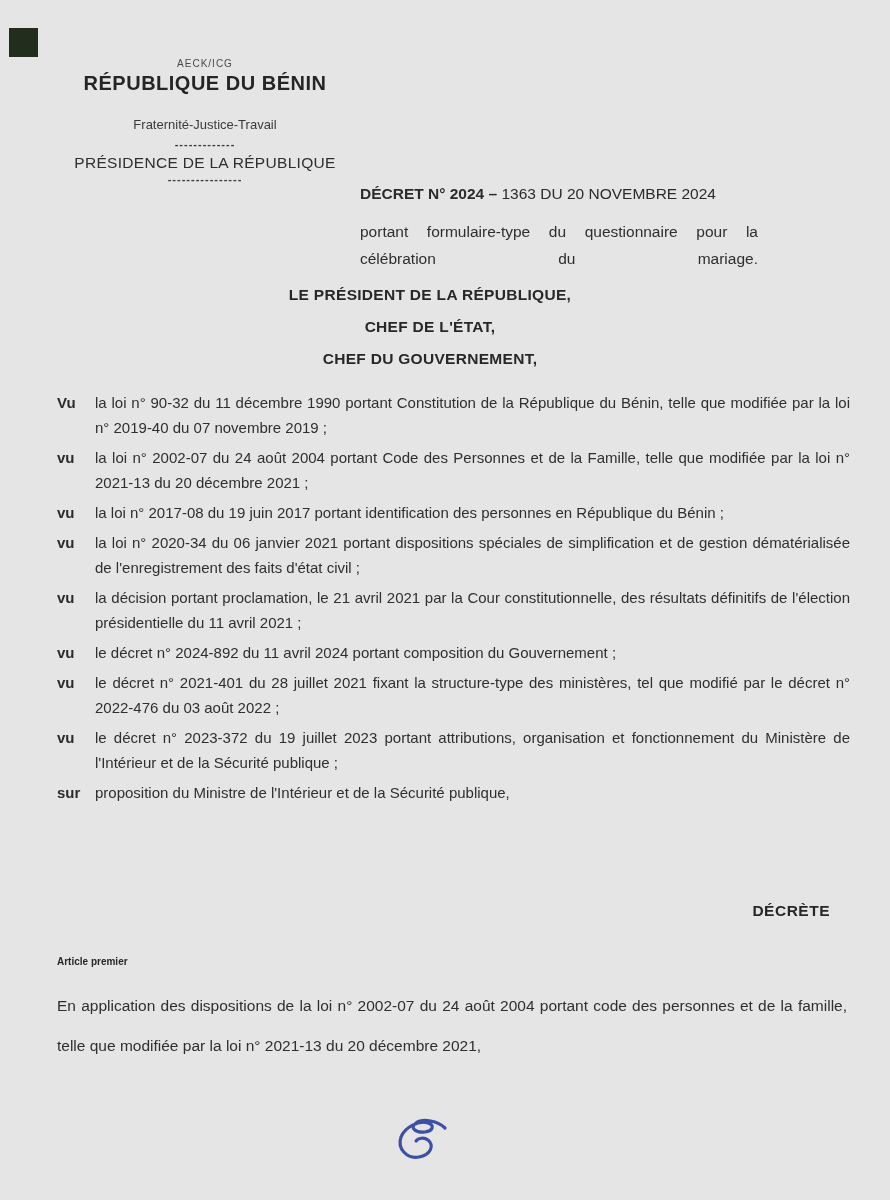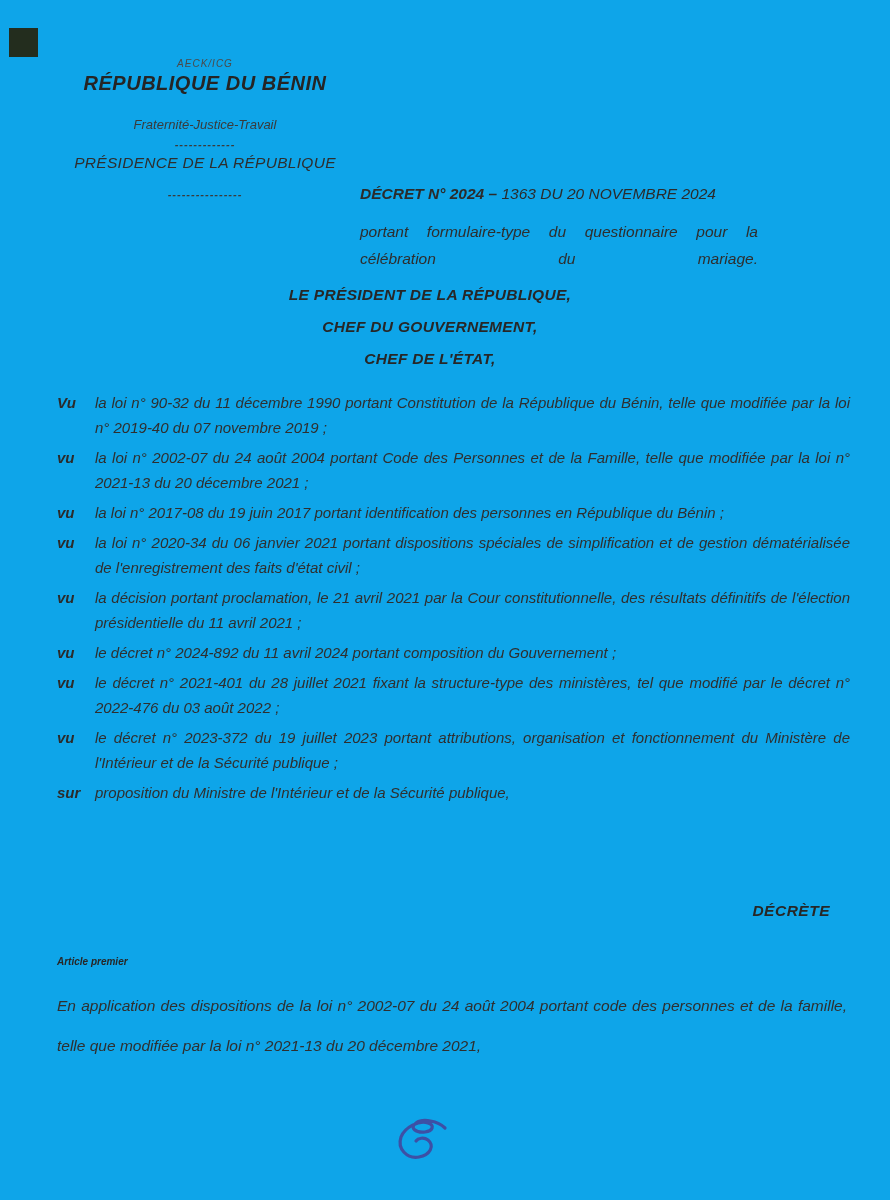--- a/index.html
+++ b/index.html
@@ -4,21 +4,21 @@
 <style>
   html, body { margin: 0; padding: 0; }
   body {
     width: 890px; height: 1200px;
     background: #ffffff;
     font-family: "Liberation Sans", sans-serif;
     color: #2e2e2e;
     position: relative;
     overflow: hidden;
   }
-  .page { position: absolute; inset: 0; background: #0ea5e9; font-style: italic; }
+  .page { position: absolute; inset: 0; background: #e5e5e5; }
 
   .corner-square {
     position: absolute; left: 9px; top: 28px;
     width: 29px; height: 29px;
   }
 
   
   .letterhead {
     position: absolute; left: 25px; top: 58px; width: 360px;
     text-align: center;
@@ -34,21 +34,21 @@
   .motto {
     font-size: 13px; font-weight: 500; color: #3a3a3a;
     margin-bottom: 6px;
   }
   .dash-sep {
     font-size: 11px; font-weight: bold; letter-spacing: 1px;
     color: #3a3a3a; line-height: 12px; margin-bottom: 4px;
   }
   .presidency {
     font-size: 15.5px; color: #2e2e2e; letter-spacing: 0.3px;
-    margin-bottom: 16px;
+    margin-bottom: 1px;
   }
 
   
   .decree-block {
     position: absolute; left: 360px; top: 184px; width: 398px;
   }
   .decree-title { font-size: 15.5px; line-height: 20px; color: #2b2b2b; }
   .decree-title .b { font-weight: bold; margin-top: 33px; }
   .decree-subject {
     margin-top: 14px; font-size: 15.5px; line-height: 27px;
@@ -117,22 +117,22 @@
 
   <div class="decree-block">
     <div class="decree-title">
       <span class="b">DÉCRET N° 2024 –</span><span> 1363 DU 20 NOVEMBRE 2024</span>
     </div>
     <div class="decree-subject">portant formulaire-type du questionnaire pour la célébration du mariage.</div>
   </div>
 
   <div class="headings">
     <div class="h">LE PRÉSIDENT DE LA RÉPUBLIQUE,</div>
+    <div class="h">CHEF DE L'ÉTAT,</div>
     <div class="h">CHEF DU GOUVERNEMENT,</div>
-    <div class="h">CHEF DE L'ÉTAT,</div>
   </div>
 
   <div class="visas">
     <div class="visa-row">
       <div class="visa-label">Vu</div>
       <div class="visa-text">la loi n° 90-32 du 11 décembre 1990 portant Constitution de la République du Bénin, telle que modifiée par la loi n° 2019-40 du 07 novembre 2019 ;</div>
     </div>
     <div class="visa-row">
       <div class="visa-label">vu</div>
       <div class="visa-text">la loi n° 2002-07 du 24 août 2004 portant Code des Personnes et de la Famille, telle que modifiée par la loi n° 2021-13 du 20 décembre 2021 ;</div>

